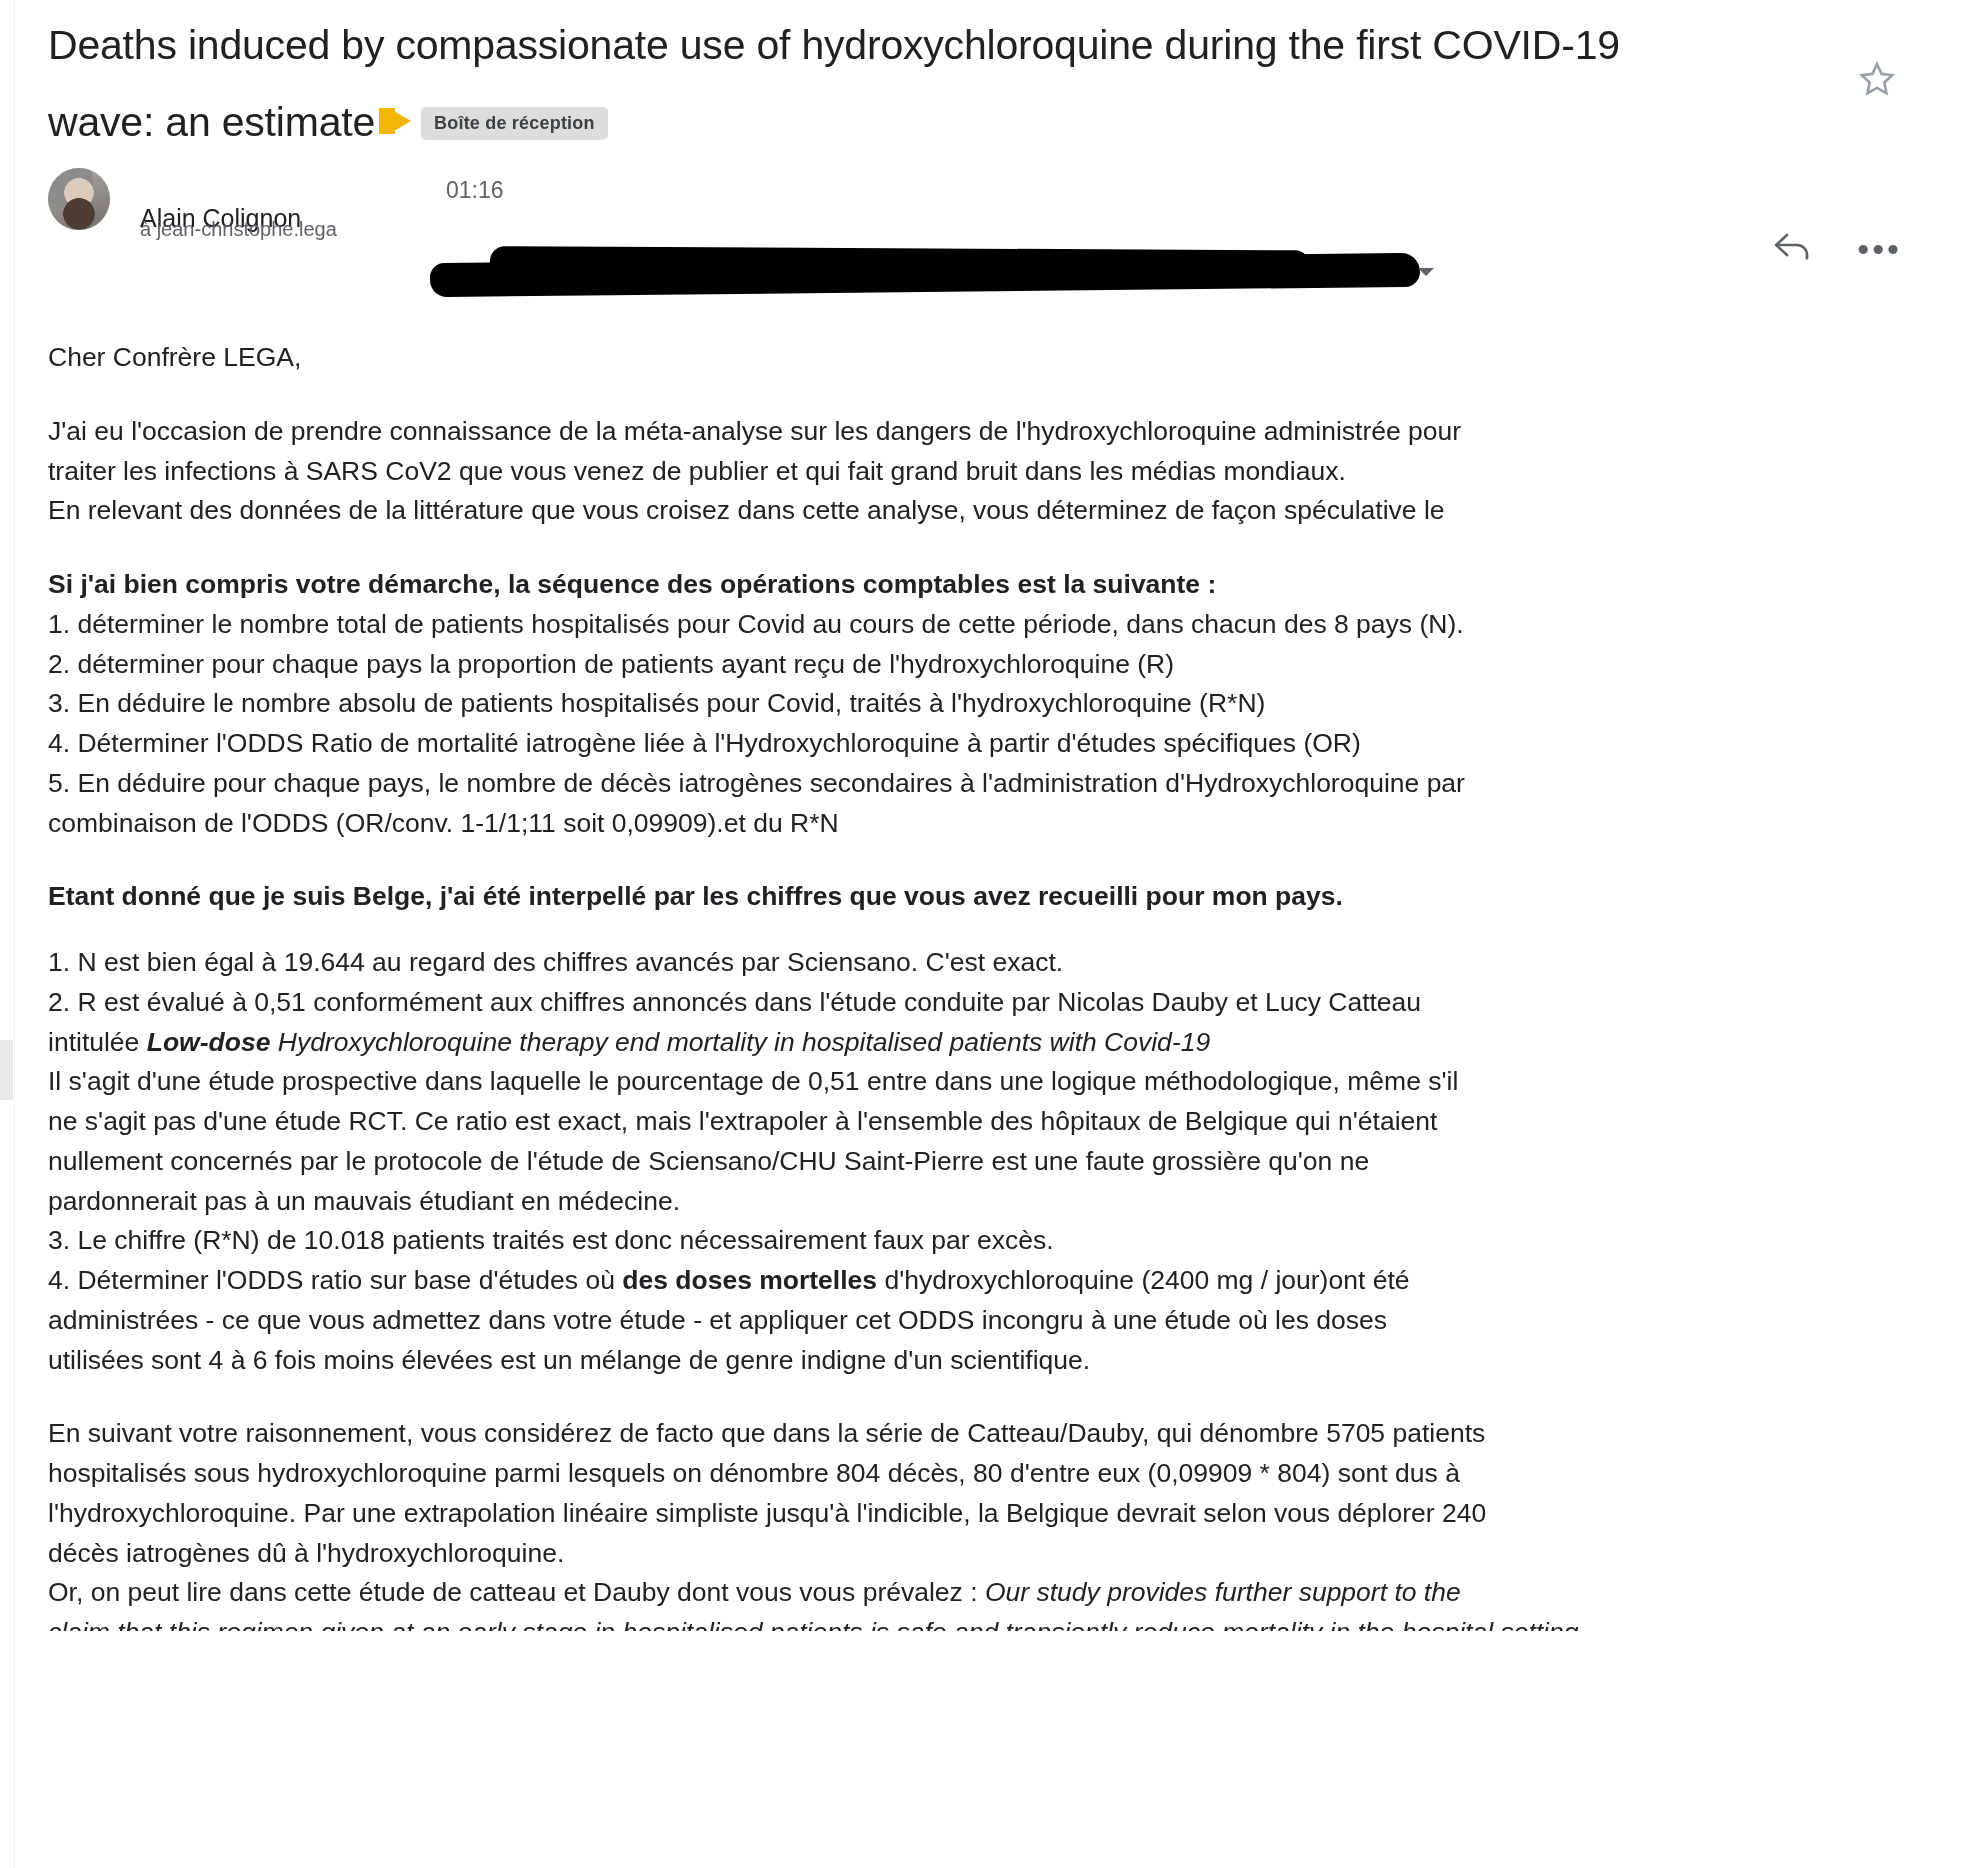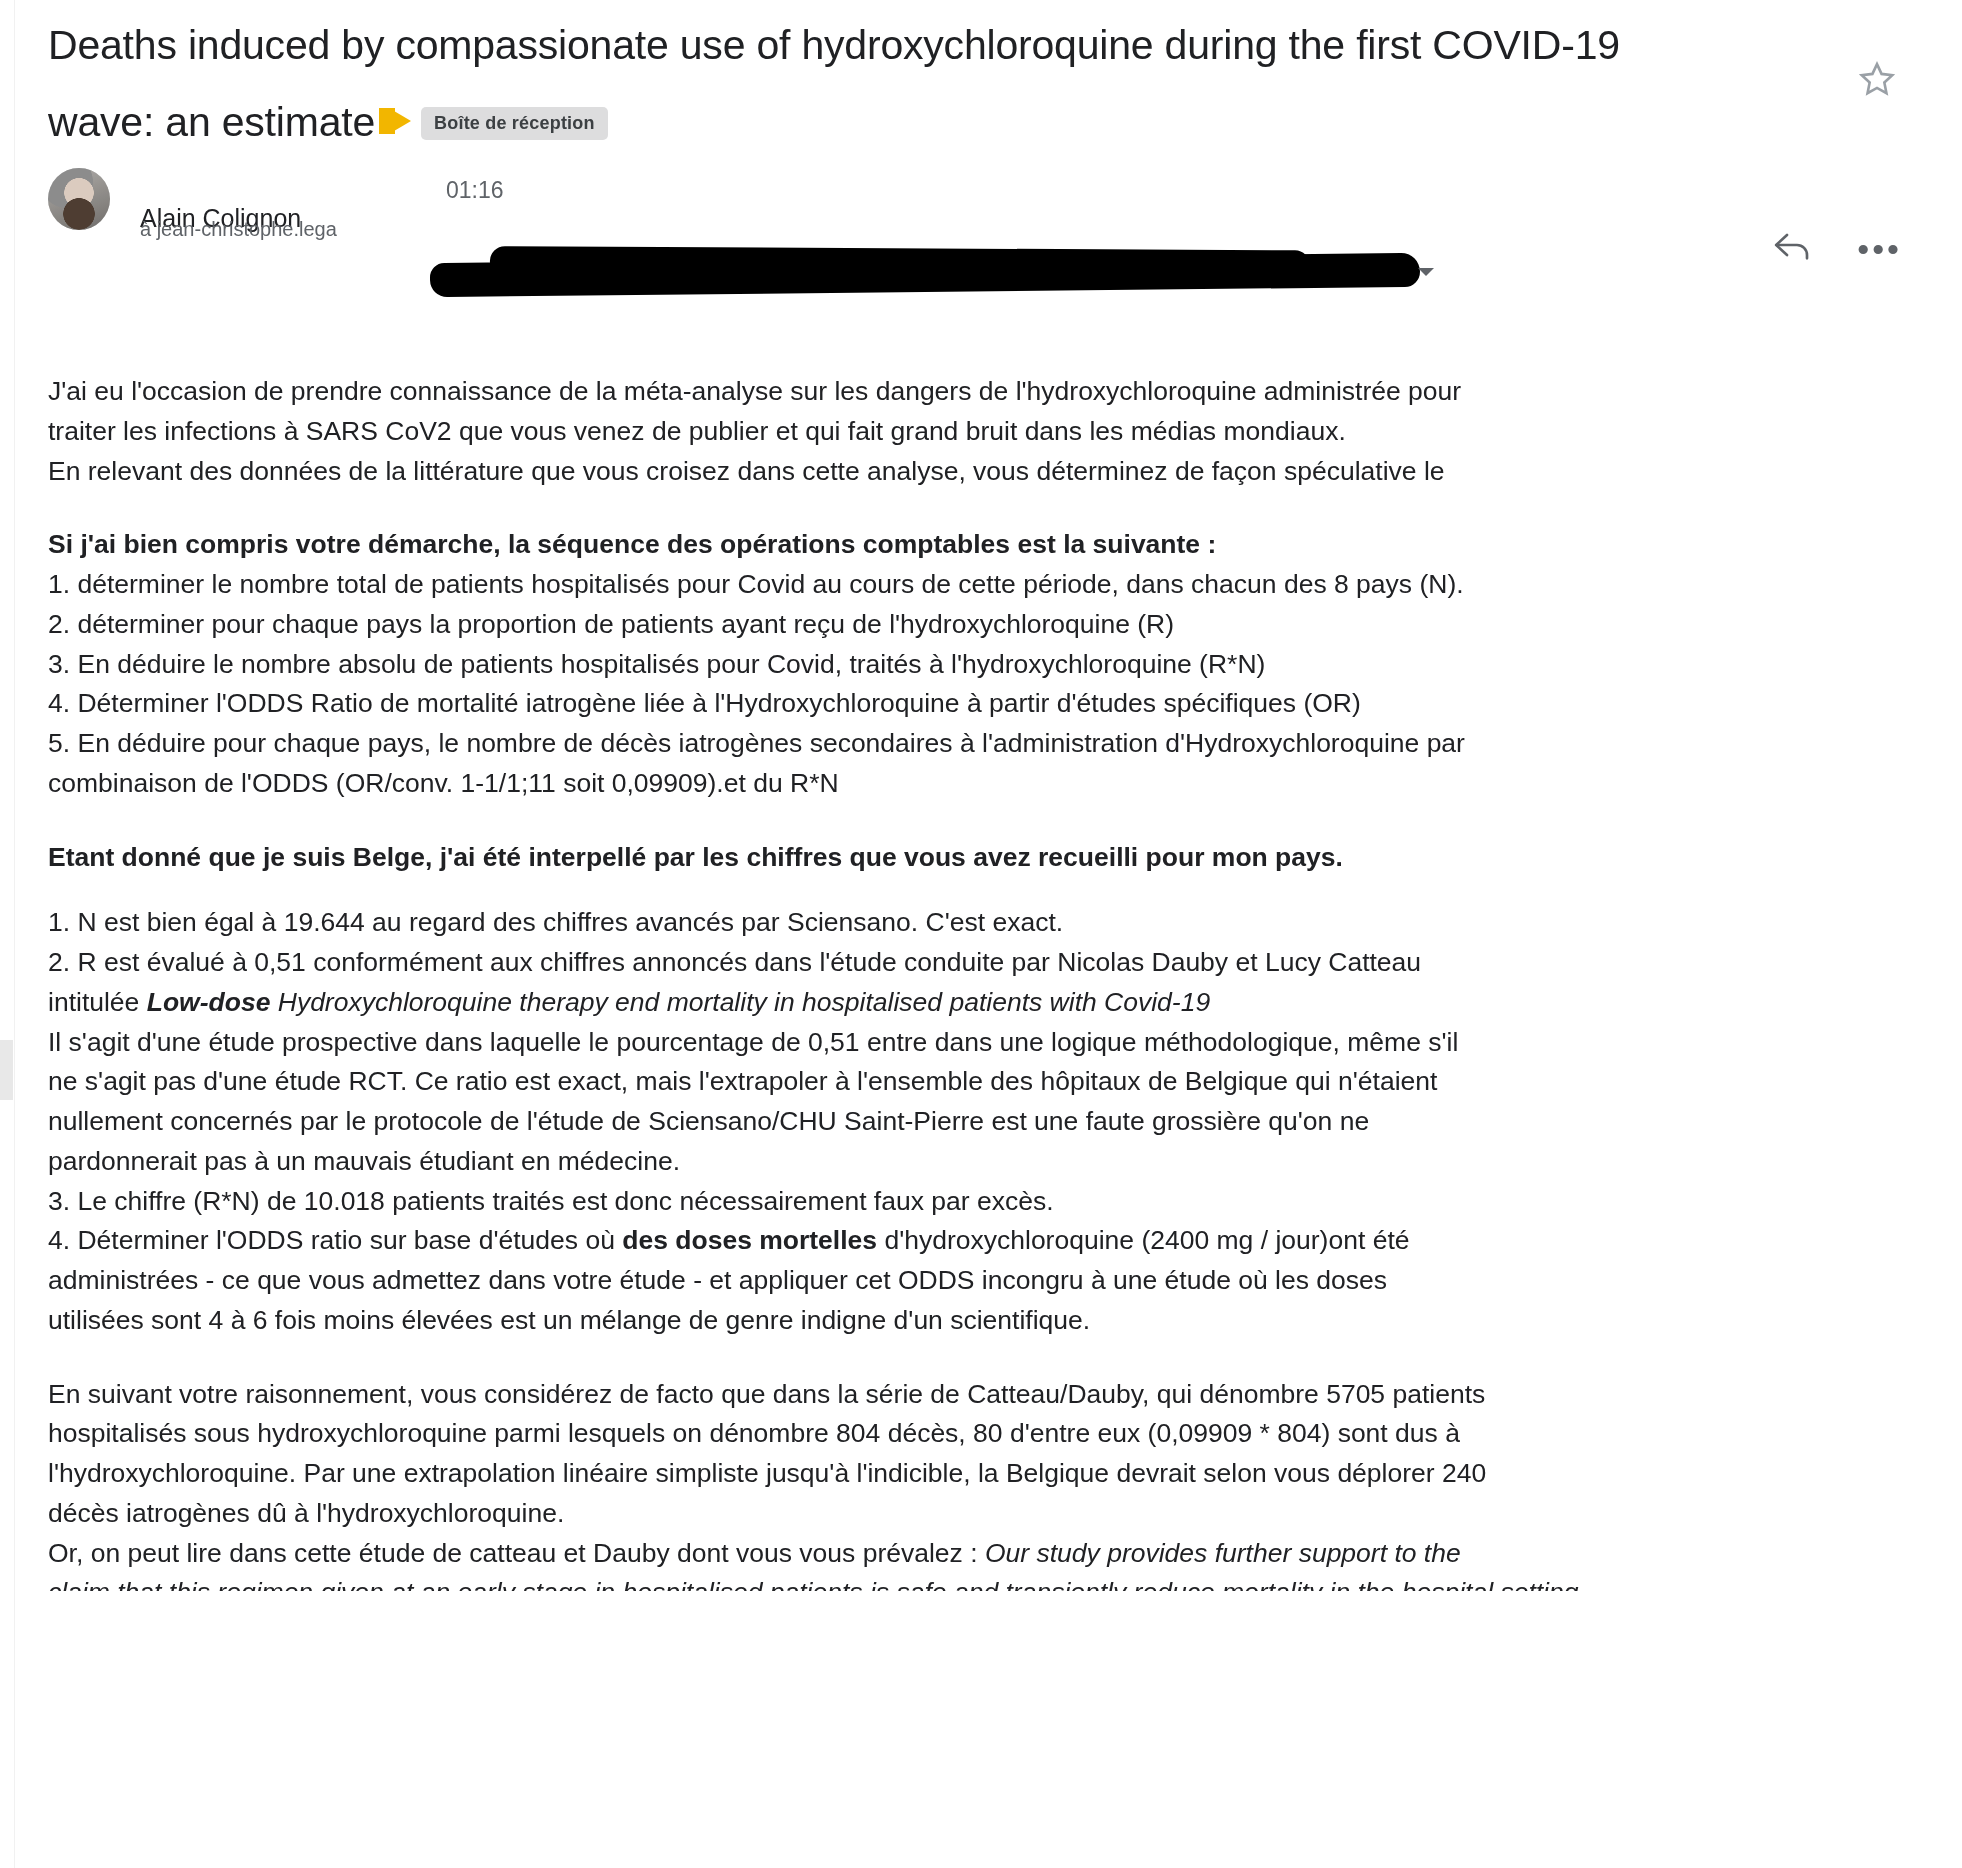--- a/index.html
+++ b/index.html
@@ -257,20 +257,21 @@
   <div class="recipient-caret"></div>
 
   <svg class="reply-icon" viewBox="0 0 24 20">
     <path d="M9 4L2.5 10L9 16" fill="none" stroke="#5f6368" stroke-width="1.6" stroke-linecap="round" stroke-linejoin="round"></path>
     <path d="M2.8 10H15a6 6 0 0 1 6 6v2" fill="none" stroke="#5f6368" stroke-width="1.6" stroke-linecap="round"></path>
   </svg>
   <div class="more-icon">•••</div>
 
   <div class="body">
 
+    <p>Cher Confrère LEGA,</p>
     <div class="gap"></div>
 
     <p>J'ai eu l'occasion de prendre connaissance de la méta-analyse sur les dangers de l'hydroxychloroquine administrée pour</p>
     <p>traiter les infections à SARS CoV2 que vous venez de publier et qui fait grand bruit dans les médias mondiaux.</p>
     <p>En relevant des données de la littérature que vous croisez dans cette analyse, vous déterminez de façon spéculative le</p>
     <div class="gap"></div>
 
     <p><b>Si j'ai bien compris votre démarche, la séquence des opérations comptables est la suivante :</b></p>
     <p>1. déterminer le nombre total de patients hospitalisés pour Covid au cours de cette période, dans chacun des 8 pays (N).</p>
     <p>2. déterminer pour chaque pays la proportion de patients ayant reçu de l'hydroxychloroquine (R)</p>

